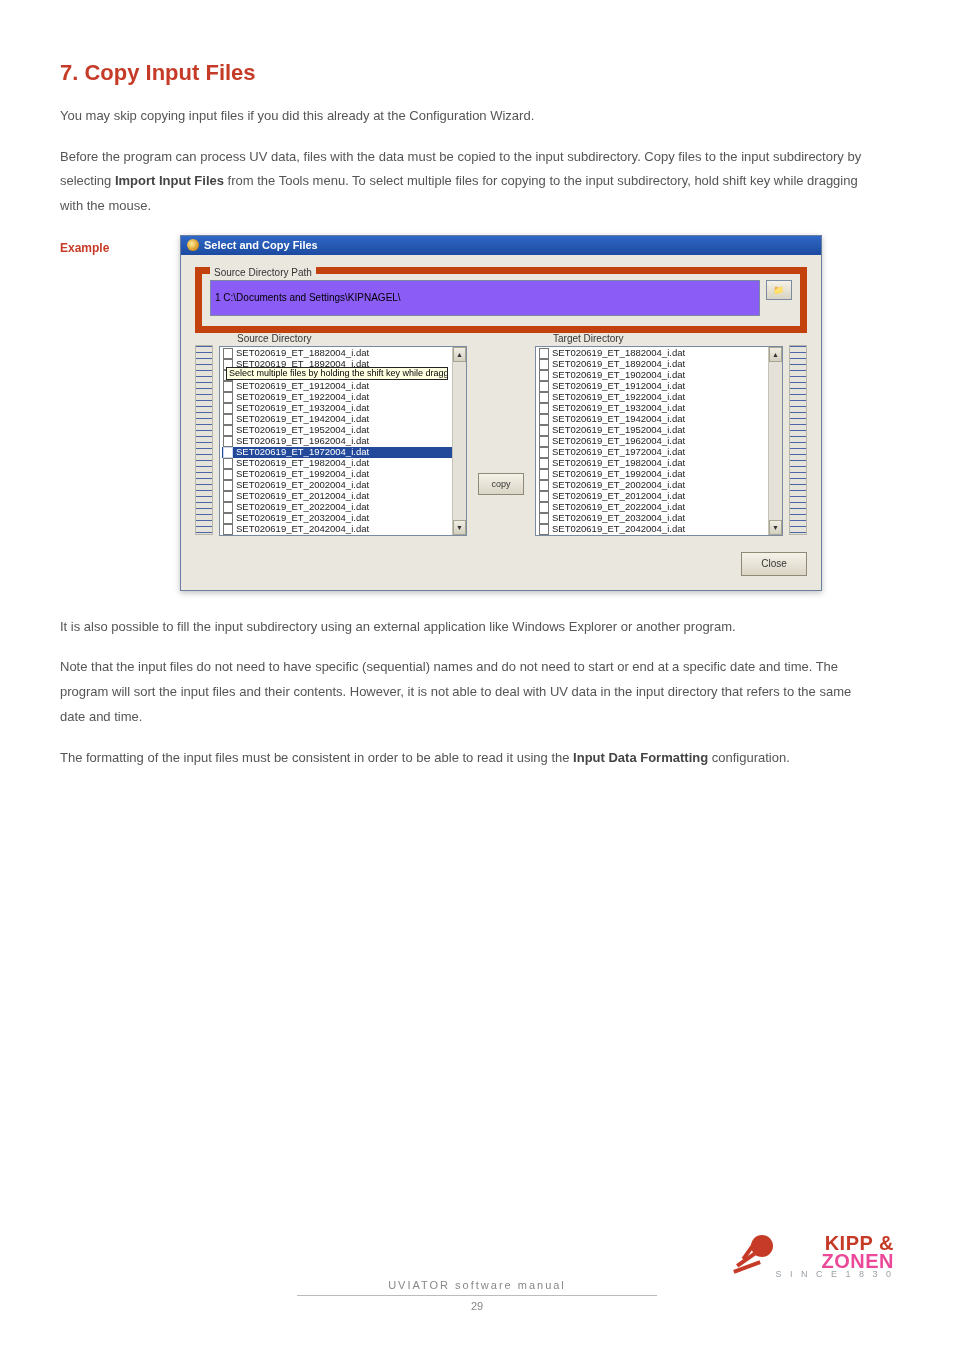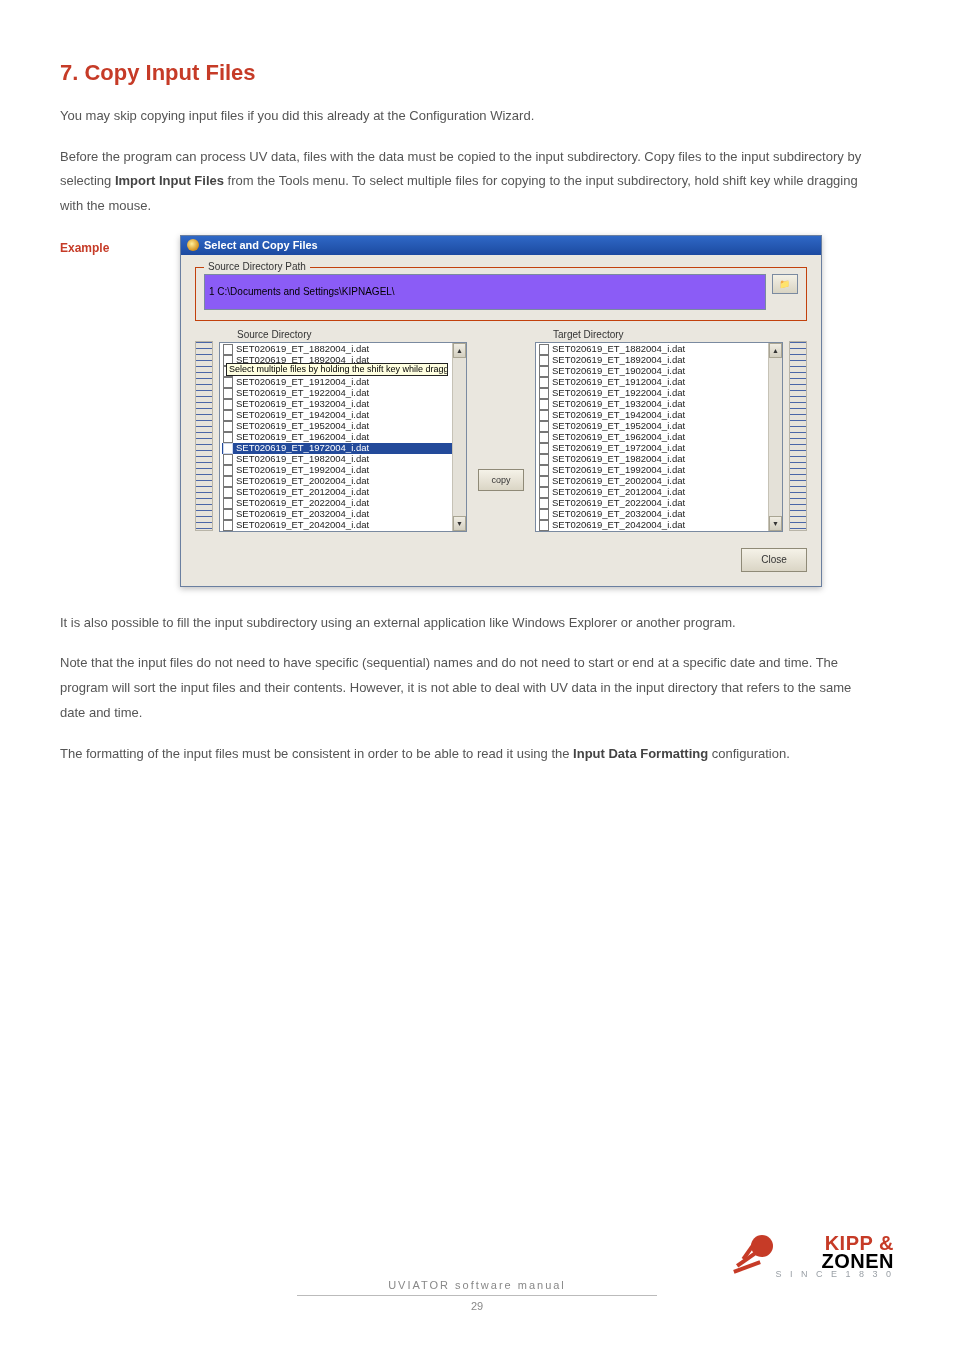--- a/index.html
+++ b/index.html
@@ -64,24 +64,23 @@
   }
   .titlebar-icon {
     width: 12px; height: 12px;
     background: radial-gradient(circle at 40% 40%, #ffef9a, #d48f1a 70%);
     border-radius: 50%;
   }
   .dialog-body {
     padding: 12px 14px 14px 14px;
   }
   .sdp-group {
-    border: 1px solid #c2410c;
+    border: 7px solid #c2410c;
     padding: 6px 8px 10px 8px;
     position: relative;
-    margin-bottom: 8px;
   }
   .sdp-group .legend {
     position: absolute;
     top: -7px;
     left: 8px;
     background: #eae7df;
     padding: 0 4px;
     font-size: 10px;
     color: #333;
   }
@@ -247,21 +246,21 @@
   .logo-sun{
     position:absolute;right:2px;top:0;width:22px;height:22px;border-radius:50%;
     background:#c63b27;
   }
   .logo-ray{position:absolute;background:#c63b27;}
   .logo-text{
     font-family: Arial Black, Arial, sans-serif;
     line-height:0.9;
   }
   .logo-line1{color:#c63b27;font-weight:900;font-size:20px;letter-spacing:0.5px;}
-  .logo-line2{color:#000000;font-weight:900;font-size:20px;letter-spacing:0.5px;}
+  .logo-line2{color:#ec4899;font-weight:900;font-size:20px;letter-spacing:0.5px;}
   .logo-line3{color:#9aa0a6;font-size:9px;letter-spacing:3px;}
 </style>
 </head>
 <body>
 
 <div class="page">
   <h1 class="section-heading">7. Copy Input Files</h1>
 
   <p class="body">You may skip copying input files if you did this already at the Configuration Wizard.</p>
 

